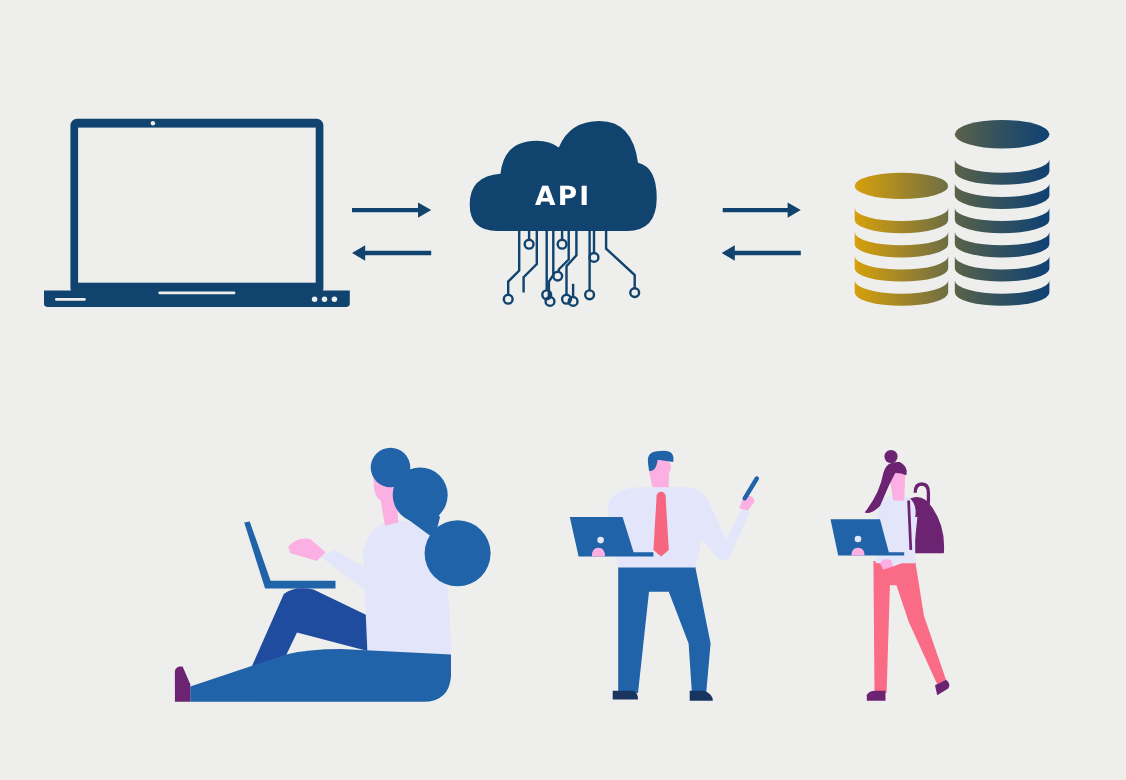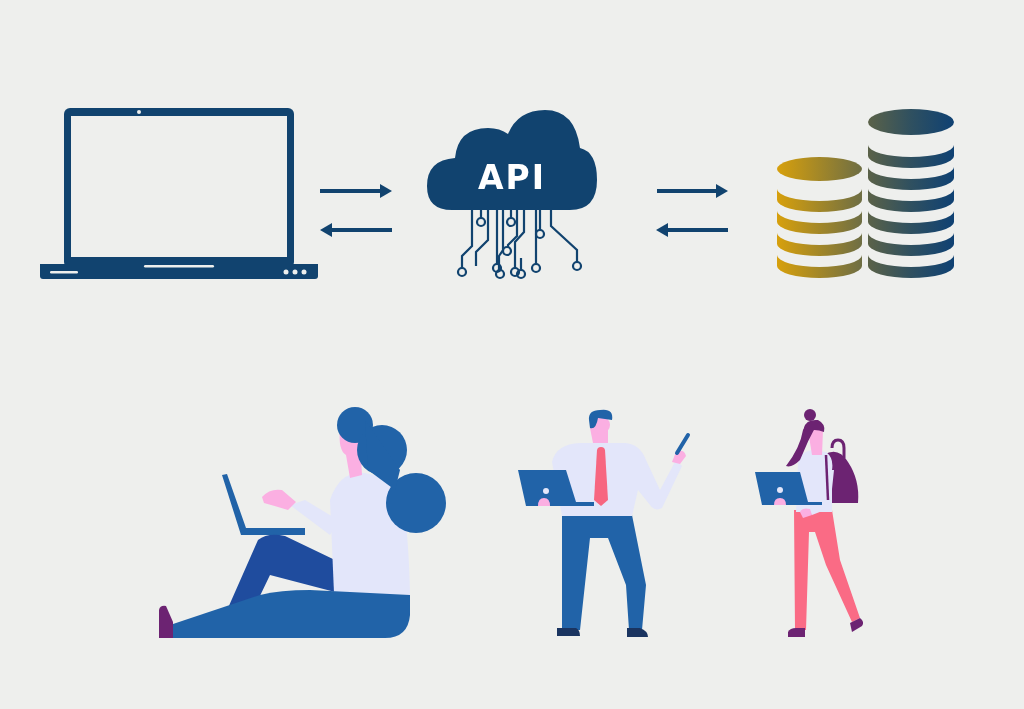--- a/index.html
+++ b/index.html
@@ -5,21 +5,21 @@
     html, body { margin: 0; padding: 0; }
     body {
       width: 1024px; height: 709px; overflow: hidden;
       background: #EEEFED;
       font-family: "DejaVu Sans", sans-serif;
       position: relative;
     }
     .canvas { position: absolute; left: 0; top: 0; width: 1024px; height: 709px; }
     .api-label {
       position: absolute; left: 462px; top: 158px; width: 100px; text-align: center;
-      font-family: "DejaVu Sans", sans-serif; font-weight: bold; font-size: 33px;
+      font-family: "DejaVu Sans", sans-serif; font-weight: bold; font-size: 24px;
       letter-spacing: 2px; color: #FFFFFF; line-height: 40px;
     }
   </style>
 </head>
 <body>
 
 <svg class="canvas" width="1024" height="709" viewBox="0 0 1024 709" xmlns="http://www.w3.org/2000/svg">
   <defs>
     <linearGradient id="coinLeft" x1="0" y1="0" x2="1" y2="0">
       <stop offset="0" stop-color="#D7A00C"></stop>

